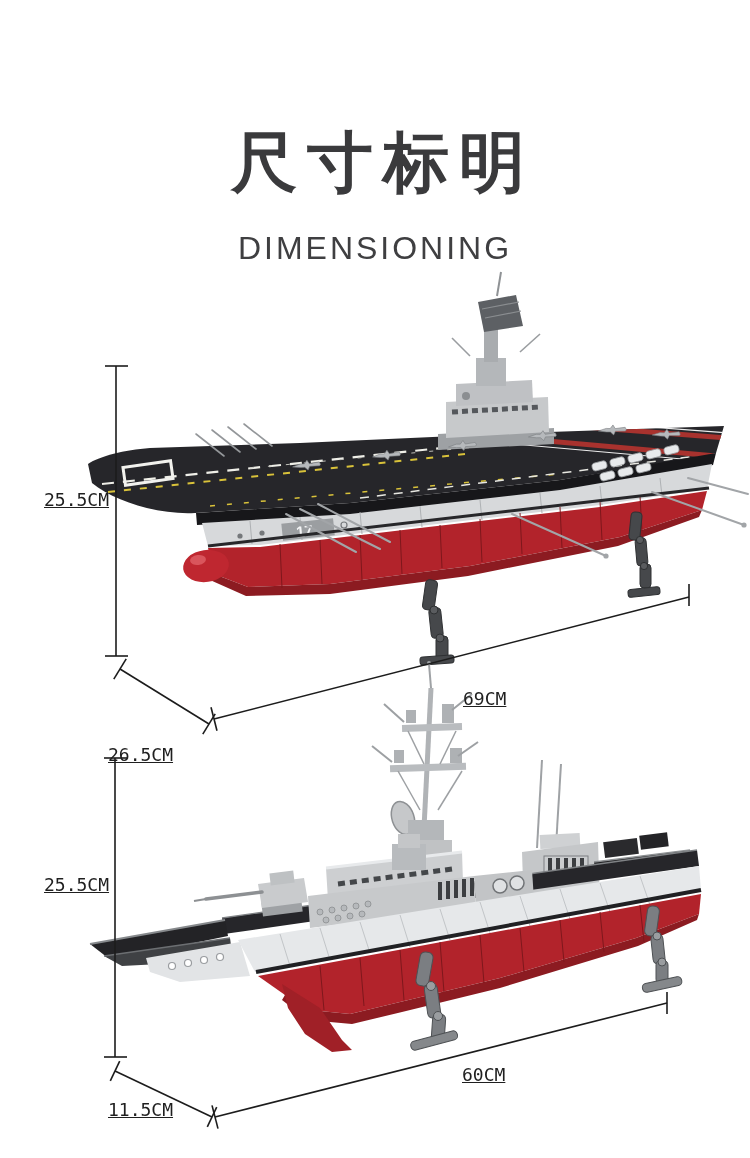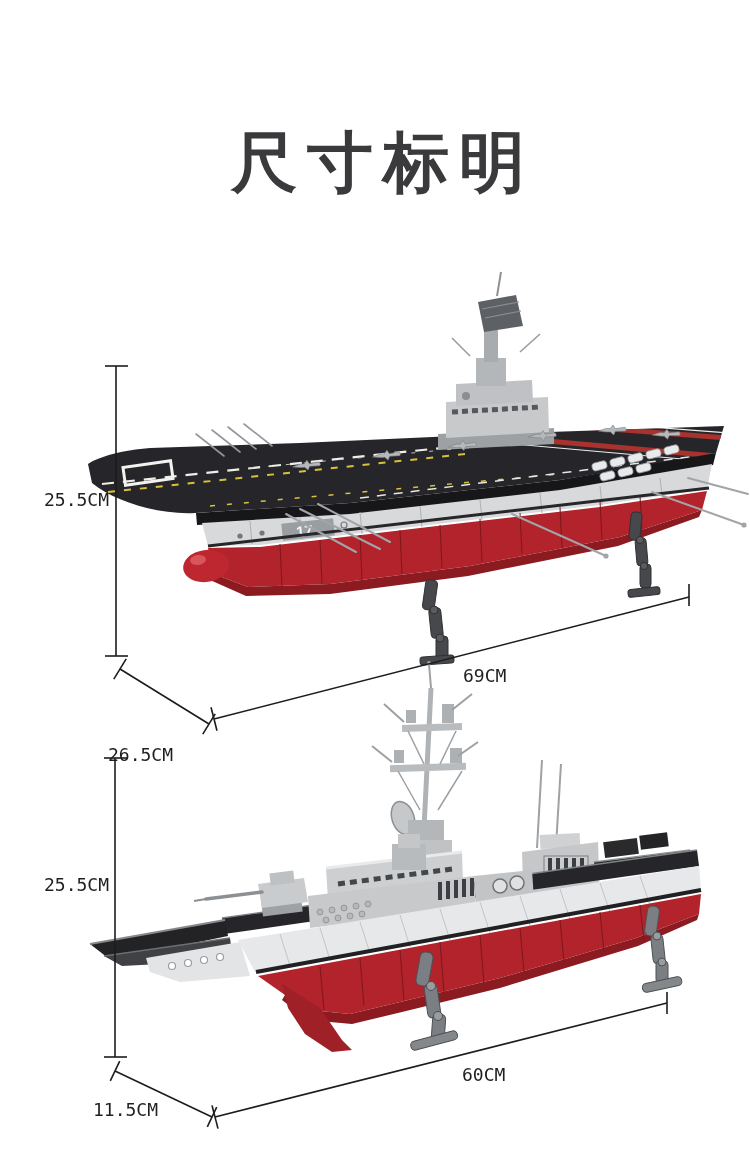--- a/index.html
+++ b/index.html
@@ -5,29 +5,30 @@
   html,body{margin:0;padding:0;background:#ffffff;}
   .page{position:relative;width:750px;height:1158px;background:#ffffff;overflow:hidden;
         font-family:"Liberation Sans",sans-serif;}
   .title-zh{position:absolute;top:128px;left:0;width:100%;text-align:center;
             font-size:66px;line-height:1.05;font-weight:900;color:#3a3a3c;
             letter-spacing:10px;font-family:"DejaVu Sans",sans-serif;padding-left:8px;}
   .title-en{position:absolute;top:232px;left:0;width:100%;text-align:center;
             font-size:32px;line-height:1;font-weight:400;color:#3f3f41;
             letter-spacing:3px;font-family:"Liberation Sans",sans-serif;}
   .dim-label{position:absolute;font-family:"DejaVu Sans Mono","Liberation Mono",monospace;
-             font-size:18px;line-height:1;color:#1f1f1f;white-space:nowrap;}
+             font-size:18px;line-height:1;color:#1f1f1f;white-space:nowrap;text-decoration:underline;}
   svg.art{position:absolute;left:0;top:0;width:750px;height:1158px;}
 </style>
 </head>
 <body>
 
 <div class="page">
 
   <div class="title-zh">尺寸标明</div>
+  <div class="title-en">DIMENSIONING</div>
 
   <svg class="art" viewBox="0 0 750 1158">
     <defs>
       <clipPath id="deckClip">
         <path d="M88,464 C100,456 124,450 150,448 L300,443 L520,433 L724,426 L716,453 L700,457 L560,480 L350,503 L195,513 C160,515 115,502 92,483 Z"></path>
       </clipPath>
       <g id="jetShape">
         <path d="M0,5 L8,3 L12,3.4 L15,0 L17,3.8 L27,3.2 L28,5.6 L27,7 L17,6.4 L15,10 L12,6.8 L8,6.5 Z" fill="#b6b9bc" stroke="#7d8083" stroke-width="0.6"></path>
       </g>
     </defs>
@@ -342,18 +343,18 @@
       <g>
         <line x1="215" y1="1117" x2="667" y2="1003"></line>
         <line x1="212" y1="1105.4" x2="218" y2="1128.6"></line>
         <line x1="667" y1="992" x2="667" y2="1014"></line>
       </g>
     </g>
   </svg>
 
   <div class="dim-label" style="left:44px;top:491px;">25.5CM</div>
   <div class="dim-label" style="left:108px;top:746px;">26.5CM</div>
-  <div class="dim-label" style="left:463px;top:667px;">69CM</div>
+  <div class="dim-label" style="left:463px;top:690px;">69CM</div>
   <div class="dim-label" style="left:44px;top:876px;">25.5CM</div>
-  <div class="dim-label" style="left:93px;top:1101px;">11.5CM</div>
+  <div class="dim-label" style="left:108px;top:1101px;">11.5CM</div>
   <div class="dim-label" style="left:462px;top:1066px;text-align:right;">60CM</div>
 
 </div>
 
 </body></html>

